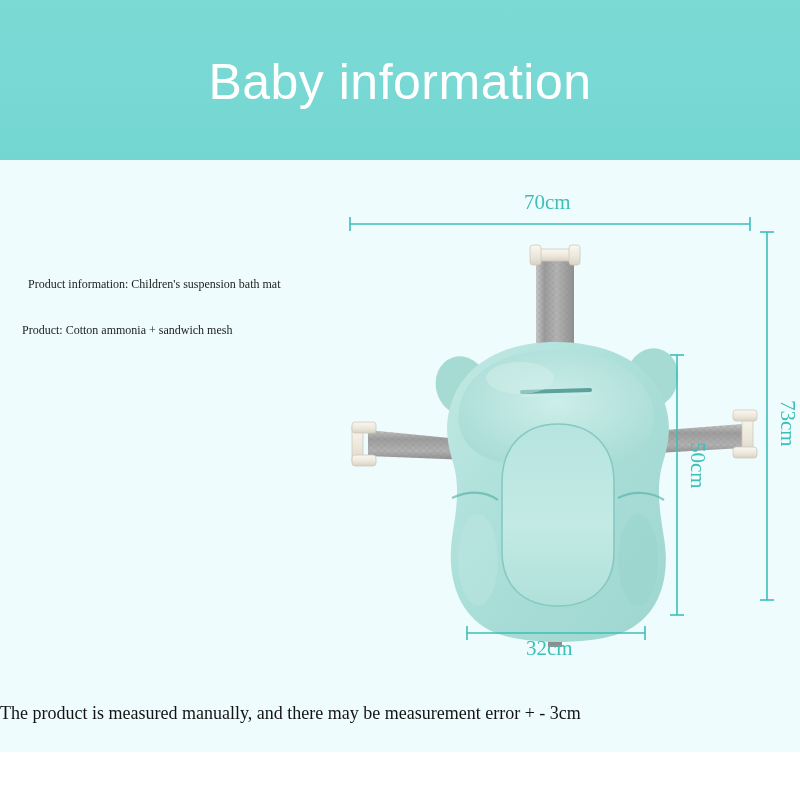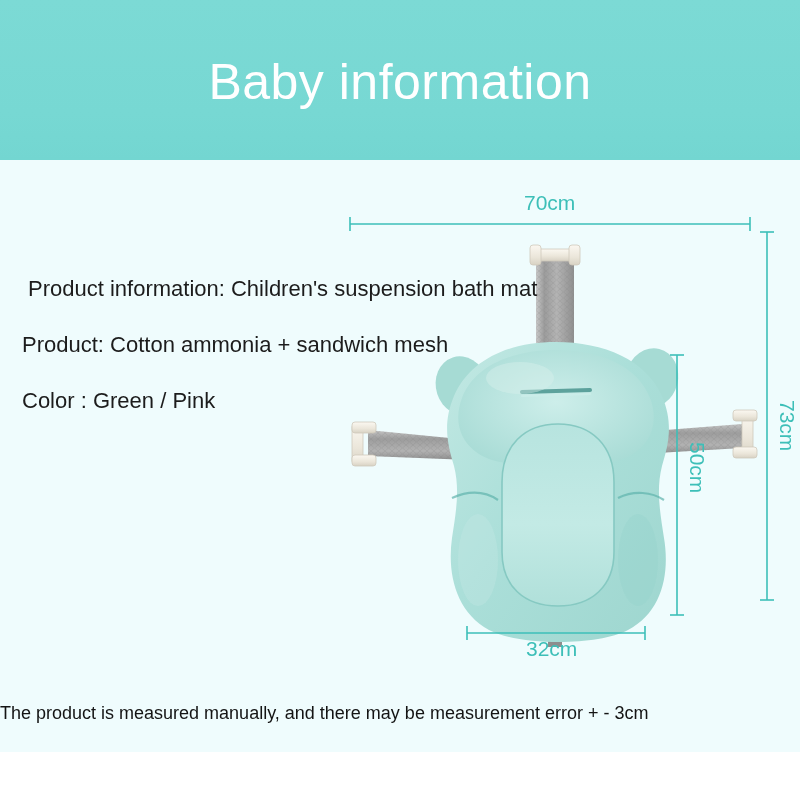--- a/index.html
+++ b/index.html
@@ -42,37 +42,38 @@
     white-space: nowrap;
   }
   .body-area {
     position: absolute;
     left: 0;
     top: 160px;
     width: 800px;
     height: 592px;
     background: #effcfd;
     overflow: hidden;
+    font-family: Liberation Serif, serif;
   }
   .footer-white {
     position: absolute;
     left: 0;
     top: 752px;
     width: 800px;
     height: 48px;
     background: #ffffff;
   }
   .spec-list {
     position: absolute;
     left: 22px;
     top: 118px;
     width: 500px;
   }
   .spec-line {
-    font-size: 22px;
+    font-size: 12px;
     color: #1c1c1c;
     line-height: 1;
     margin: 0 0 34px 0;
     white-space: nowrap;
   }
   .spec-line:first-child {
     padding-left: 6px;
   }
   .disclaimer {
     position: absolute;
@@ -246,21 +247,20 @@
       <div class="dim-label vert" style="left:798px; top:240px;">73cm</div>
 
       <div class="dim-label vert" style="left:708px; top:282px;">50cm</div>
 
       <div class="dim-label" style="left:526px; top:478px;">32cm</div>
     </div>
 
     <div class="spec-list">
       <div class="spec-line">Product information: Children's suspension bath mat</div>
       <div class="spec-line">Product: Cotton ammonia + sandwich mesh</div>
-      <div class="spec-line">Color  : Green / Pink</div>
     </div>
 
     <div class="disclaimer">The product is measured manually, and there may be measurement error +  -  3cm</div>
 
   </div>
 
   <div class="footer-white"></div>
 </div>
 
 </body></html>

